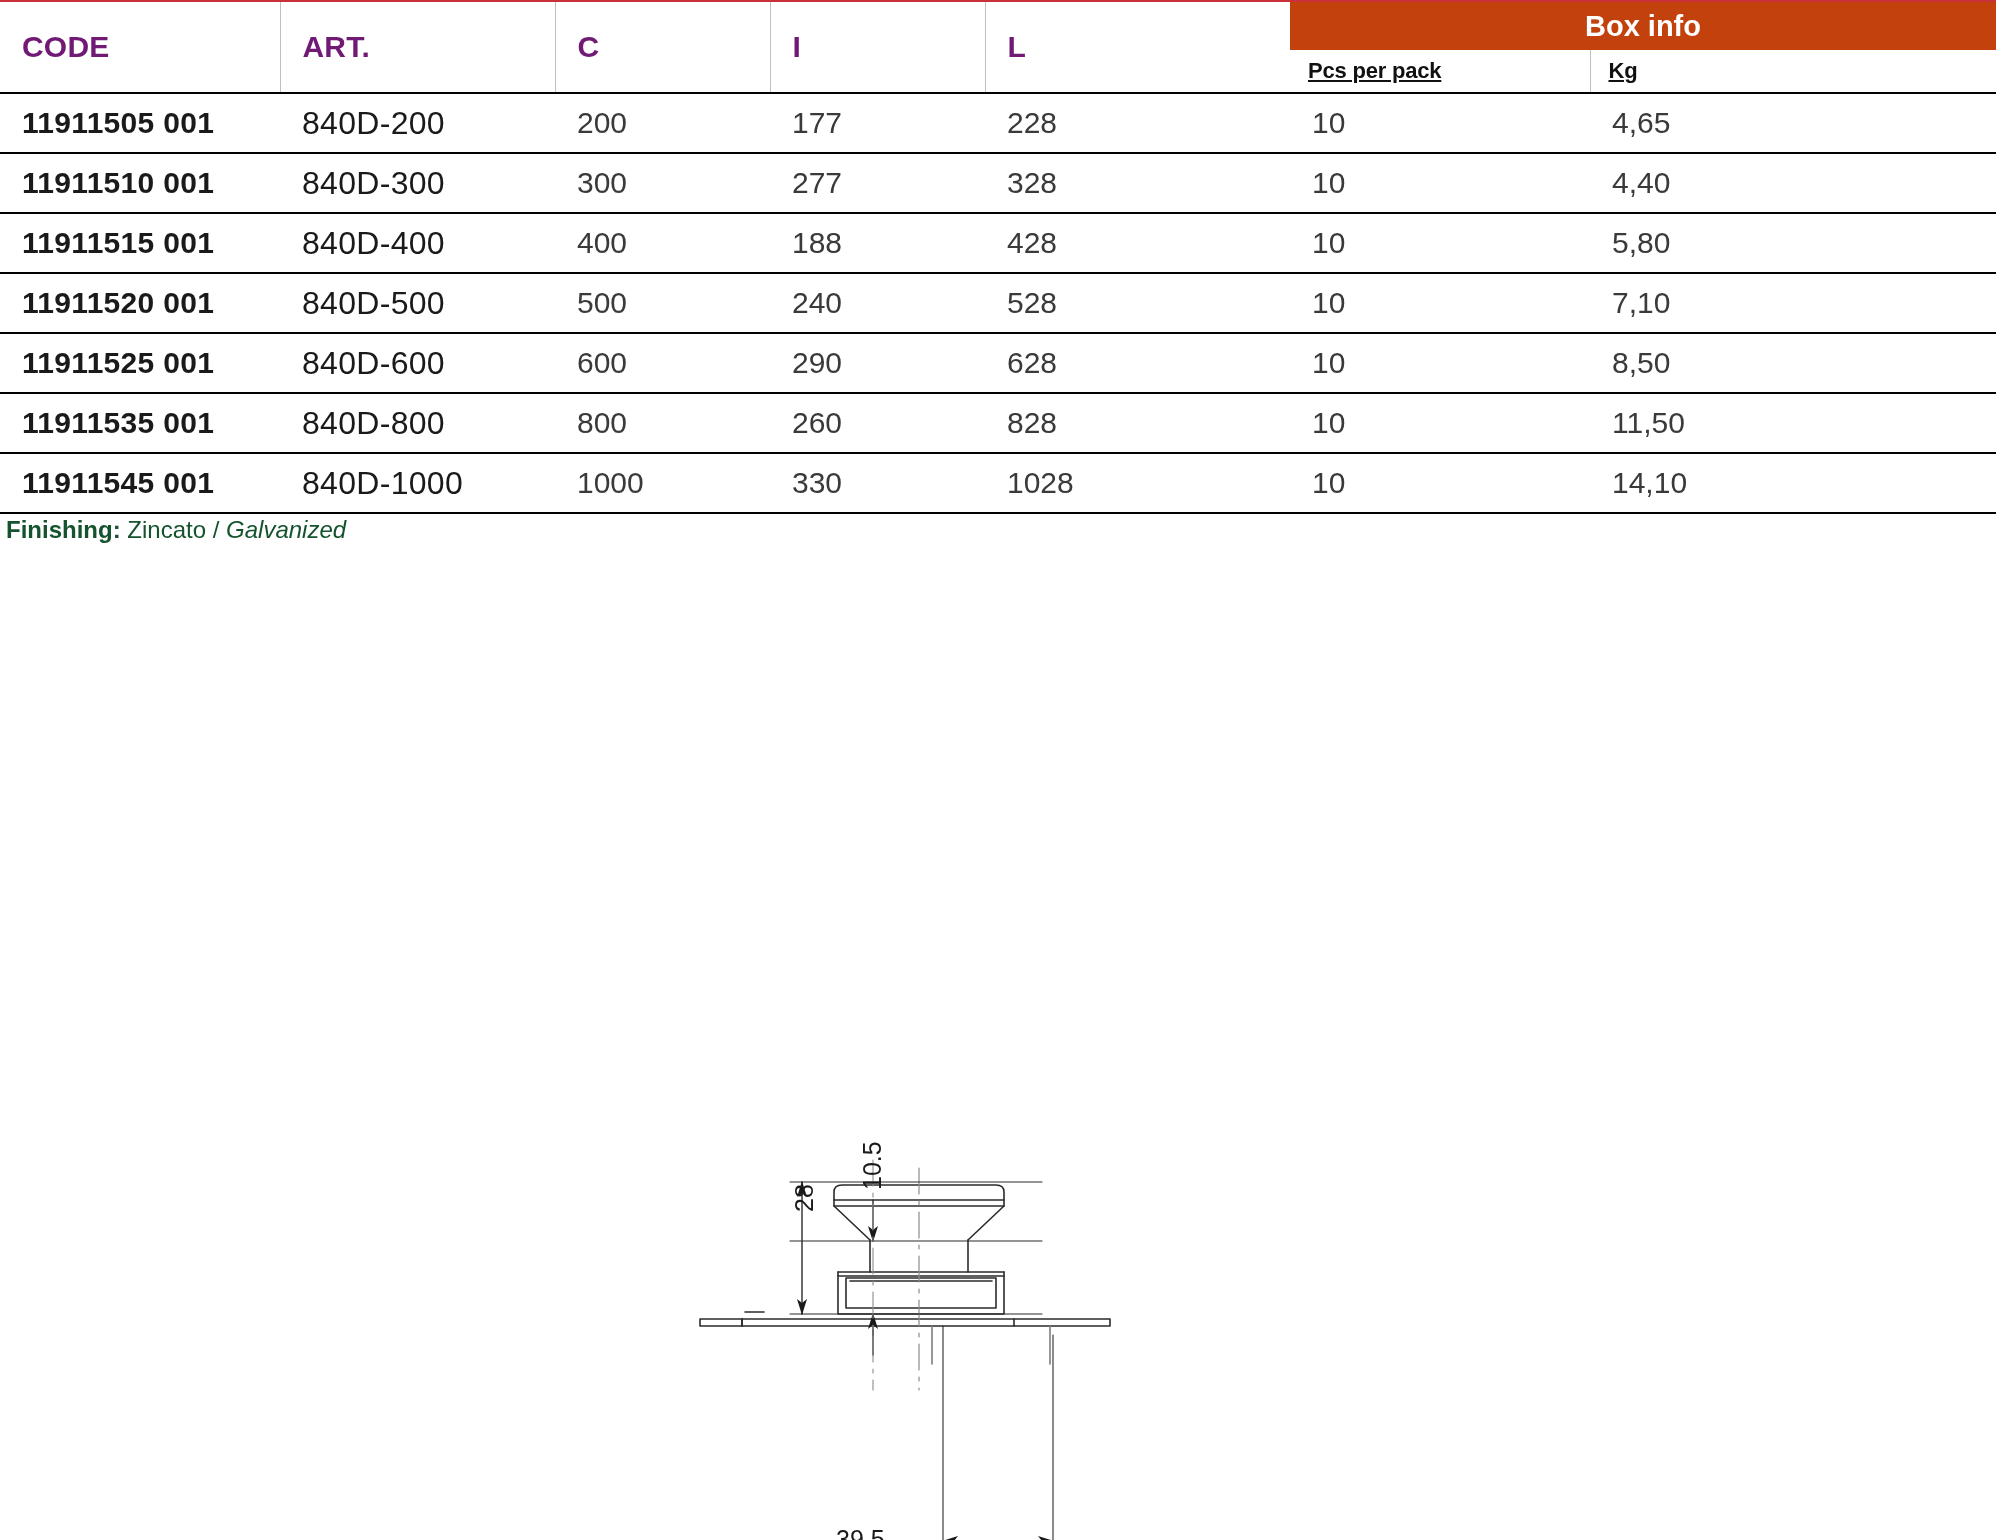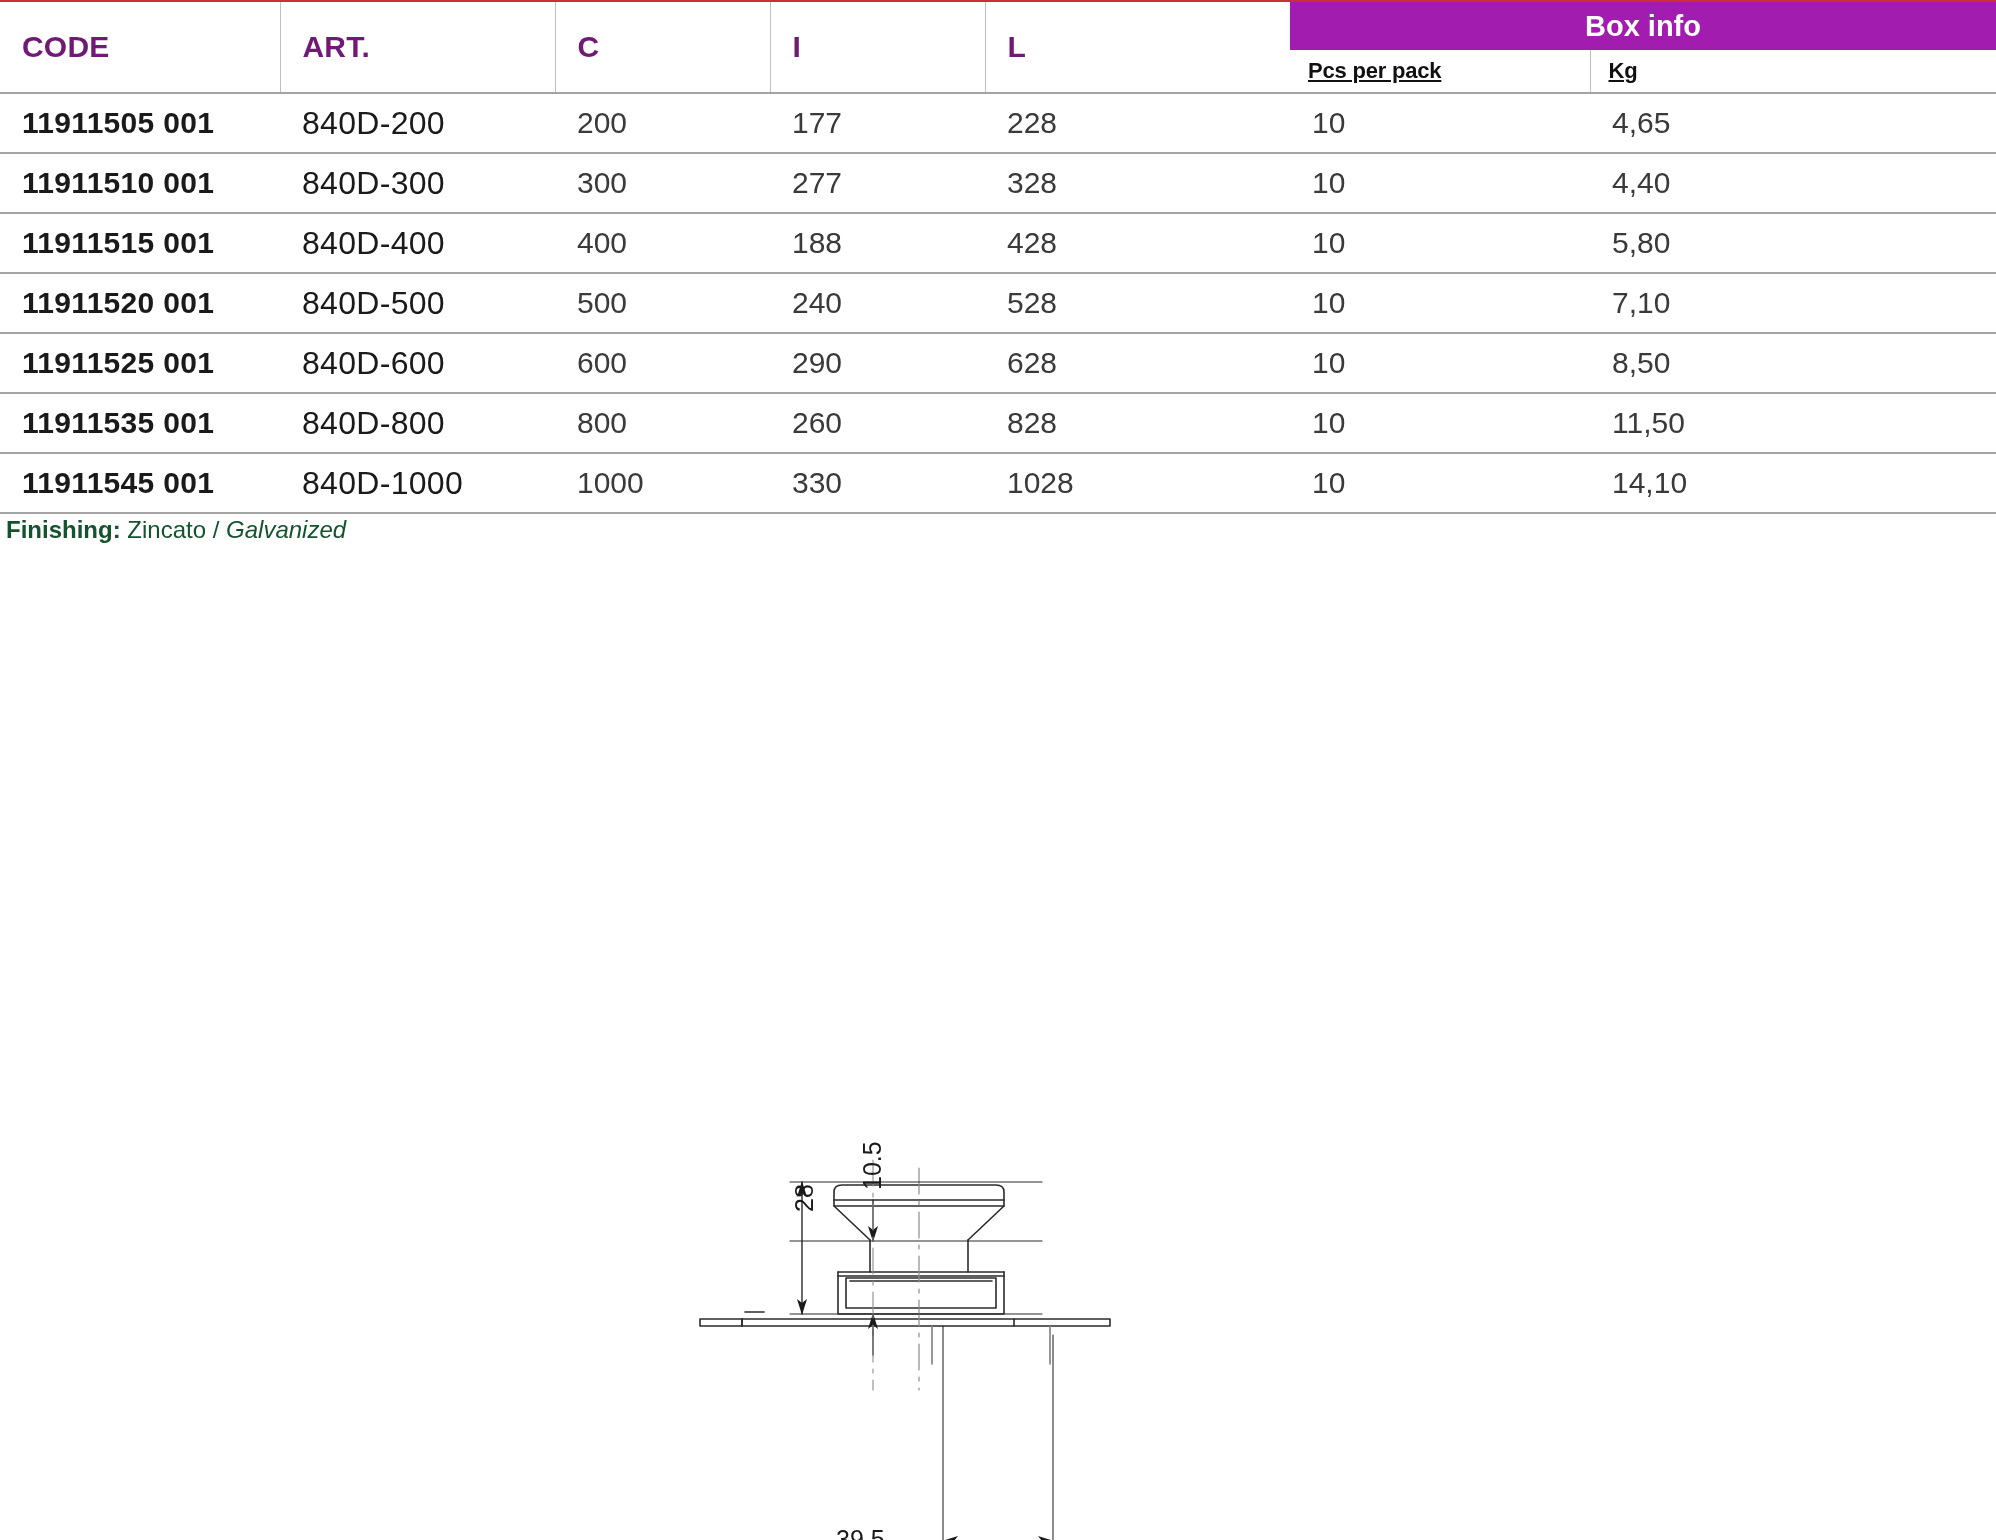--- a/index.html
+++ b/index.html
@@ -5,34 +5,34 @@
   html,body{margin:0;padding:0;background:#ffffff;}
   body{width:1996px;height:1540px;font-family:"Liberation Sans",sans-serif;color:#1a1a1a;-webkit-font-smoothing:antialiased;}
   .page{position:relative;width:1996px;height:1540px;overflow:hidden;}
 
   
   .tbl-wrap{position:absolute;left:0;top:0;width:1996px;}
   table.spec{border-collapse:collapse;width:1996px;table-layout:fixed;}
   table.spec td, table.spec th{padding:0;margin:0;vertical-align:middle;}
 
   .rule-top td{border-top:2.5px solid #c8303a;}
-  .rule td{border-top:2px solid #a3a3a3;}
+  .rule td{border-top:2px solid #000000;}
 
   .hdr-main td{height:48px;}
   .hdr-sub td{height:42px;text-decoration:underline;}
 
   .hdr-label{
     font-size:30px;font-weight:bold;letter-spacing:.2px;
     padding-left:22px !important;color:#701a75;
     font-stretch:condensed;
   }
   .vline{border-left:1.5px solid #bfbfbf;}
 
   .boxinfo-cell{
-    background:#a21caf;color:#ffffff;text-align:center;
+    background:#c2410c;color:#ffffff;text-align:center;
     font-size:29px;font-weight:bold;height:44px;
   }
   .subhdr{
     font-size:22px;font-weight:bold;color:#111;padding-left:18px !important;
     letter-spacing:-.2px;
   }
 
   .cell-code{font-size:30px;font-weight:bold;padding-left:22px !important;letter-spacing:.3px;}
   .cell-art{font-size:32px;font-weight:normal;padding-left:22px !important;letter-spacing:.3px;}
   .cell-num{font-size:30px;font-weight:400;color:#3a3a3a;padding-left:22px !important;}

